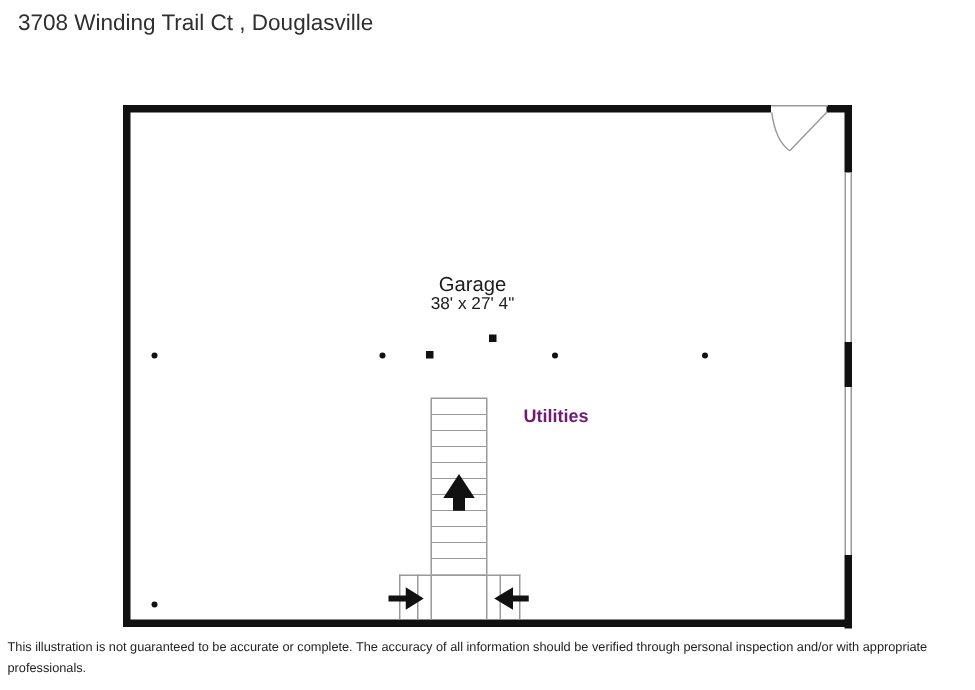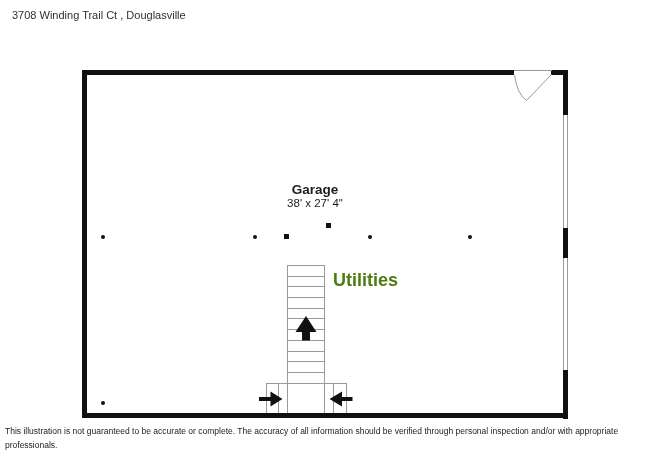--- a/index.html
+++ b/index.html
@@ -6,44 +6,44 @@
     --wall:#111111;
     --thin-line:#9a9a9a;
     --text:#2f2f2f;
     --background:#ffffff;
   }
   html,body{margin:0;padding:0;}
   body{font-family:"Liberation Sans","DejaVu Sans",sans-serif;background:#fff;}
   .page{position:relative;width:650px;height:460px;background:var(--background);overflow:hidden;}
 
   
-  .header{position:absolute;left:12px;top:9px;color:var(--text);font-size:11px;line-height:13px;}
+  .header{position:absolute;left:12px;top:9px;color:var(--text);font-size:15px;line-height:13px;}
 
   
   .plan{position:absolute;inset:0;}
   .wall{position:absolute;background:var(--wall);}
   .thin{position:absolute;background:var(--thin-line);}
 
   
   .stairs{
     position:absolute;left:287px;top:265px;width:38px;height:118px;box-sizing:border-box;
     border-left:1px solid var(--thin-line);border-right:1px solid var(--thin-line);
     background:repeating-linear-gradient(to bottom,var(--thin-line) 0 1px,transparent 1px 10.7px);
   }
   .landing{
     position:absolute;left:266px;top:383px;width:81px;height:30px;box-sizing:border-box;
     border:1px solid var(--thin-line);border-bottom:none;
   }
 
   
   .room-label{position:absolute;left:255px;top:182px;width:120px;text-align:center;
-    font-weight:bold;font-size:13.5px;color:#1c1c1c;}
+    font-weight:normal;font-size:13.5px;color:#1c1c1c;}
   .room-dims{position:absolute;left:255px;top:197px;width:120px;text-align:center;
     font-size:11.5px;color:#1c1c1c;}
-  .util-label{position:absolute;left:333px;top:270px;font-weight:bold;font-size:18px;color:#4d7c0f;}
+  .util-label{position:absolute;left:349px;top:270px;font-weight:bold;font-size:12px;color:#701a75;}
 
   
   .dot{position:absolute;width:4px;height:4px;background:var(--wall);border-radius:50%;}
   .dot.sq{width:5px;height:5px;border-radius:0;}
 
   .overlay{position:absolute;left:0;top:0;pointer-events:none;}
 
   
   .disclaimer{position:absolute;left:5px;top:425px;color:#222;font-size:8.5px;line-height:13.5px;width:640px;}
 </style>

